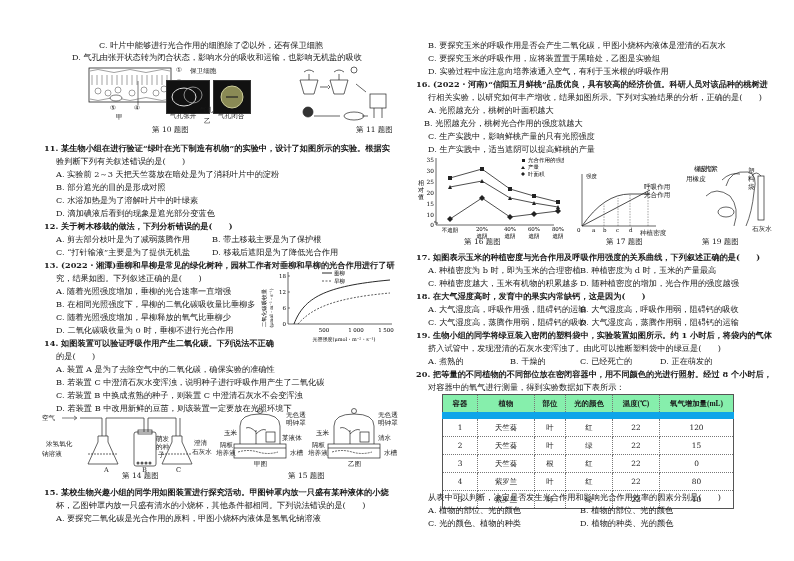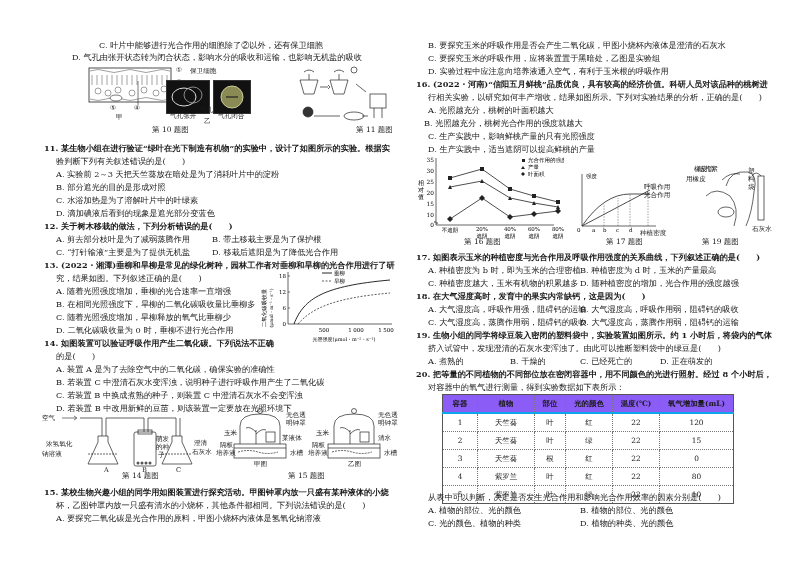--- a/index.html
+++ b/index.html
@@ -8,21 +8,21 @@
   .col.left{left:42px;}
   .col.right{left:414px;width:370px;}
   .line{position:absolute;white-space:nowrap;}
   .q{font-weight:bold;}
   .fig{position:absolute;}
   .cap{position:absolute;font-size:7.5px;white-space:nowrap;}
   .lbl{position:absolute;font-size:6.6px;white-space:nowrap;}
   svg text{font-family:"DejaVu Serif",serif;}
   table.dt{position:absolute;border-collapse:collapse;font-size:7.4px;}
   table.dt th,table.dt td{border-right:1px dotted #777;border-bottom:1px dotted #777;text-align:center;height:17px;padding:0;}
-  table.dt th{background:#8b5cf6;font-weight:bold;border-bottom:2px solid #0ea5e9;}
+  table.dt th{background:#86efac;font-weight:bold;border-bottom:7px solid #0ea5e9;font-family:Liberation Serif, serif;}
   table.dt{border:1px solid #555;}
   table.dt td:last-child, table.dt th:last-child{border-right:none;}
   .photo{position:absolute;background:#111;border:1px solid #333;}
 </style>
 </head>
 <body>
 
 <div class="col left">
   <div class="line" style="left:30px;top:41px;margin-left:27px;">C. 叶片中能够进行光合作用的细胞除了②以外，还有保卫细胞</div>
   <div class="line" style="left:30px;top:53px;">D. 气孔由张开状态转为闭合状态，影响水分的吸收和运输，也影响无机盐的吸收</div>

